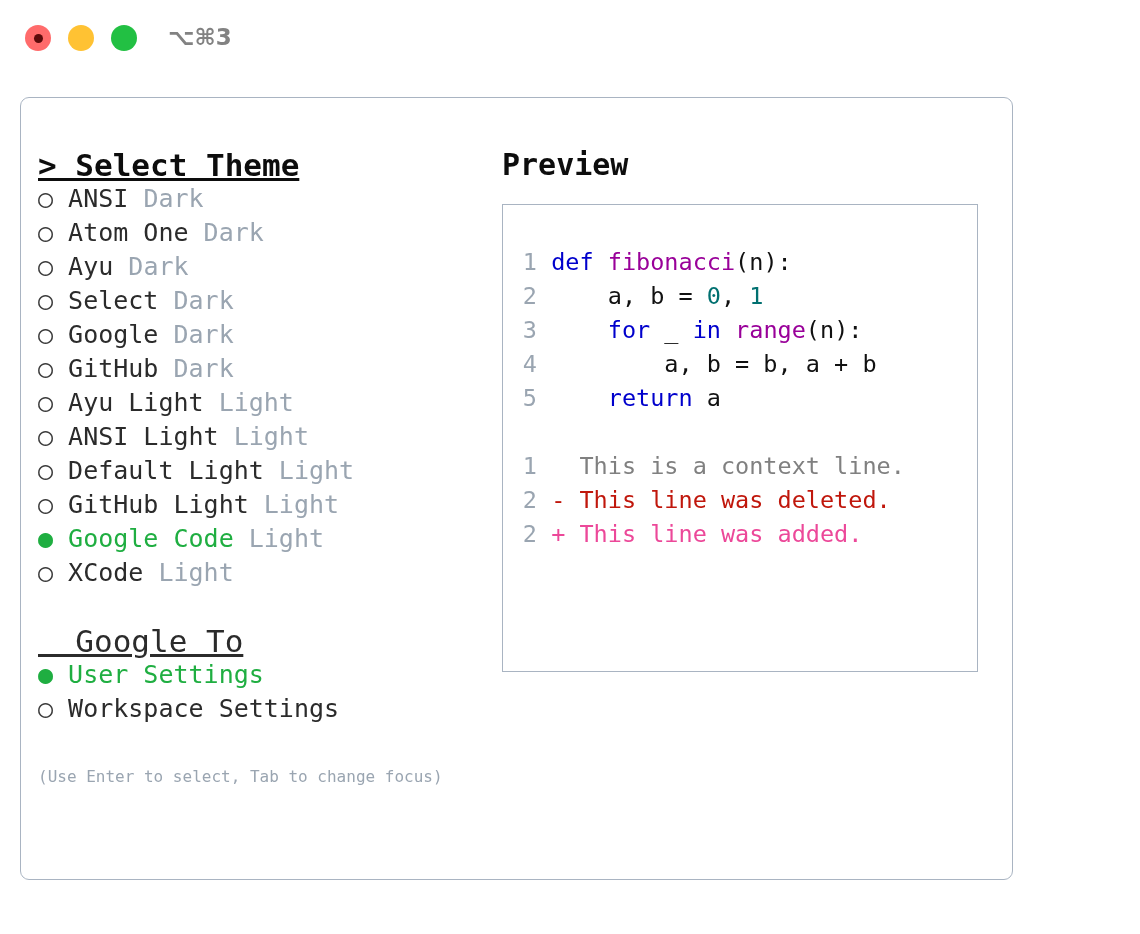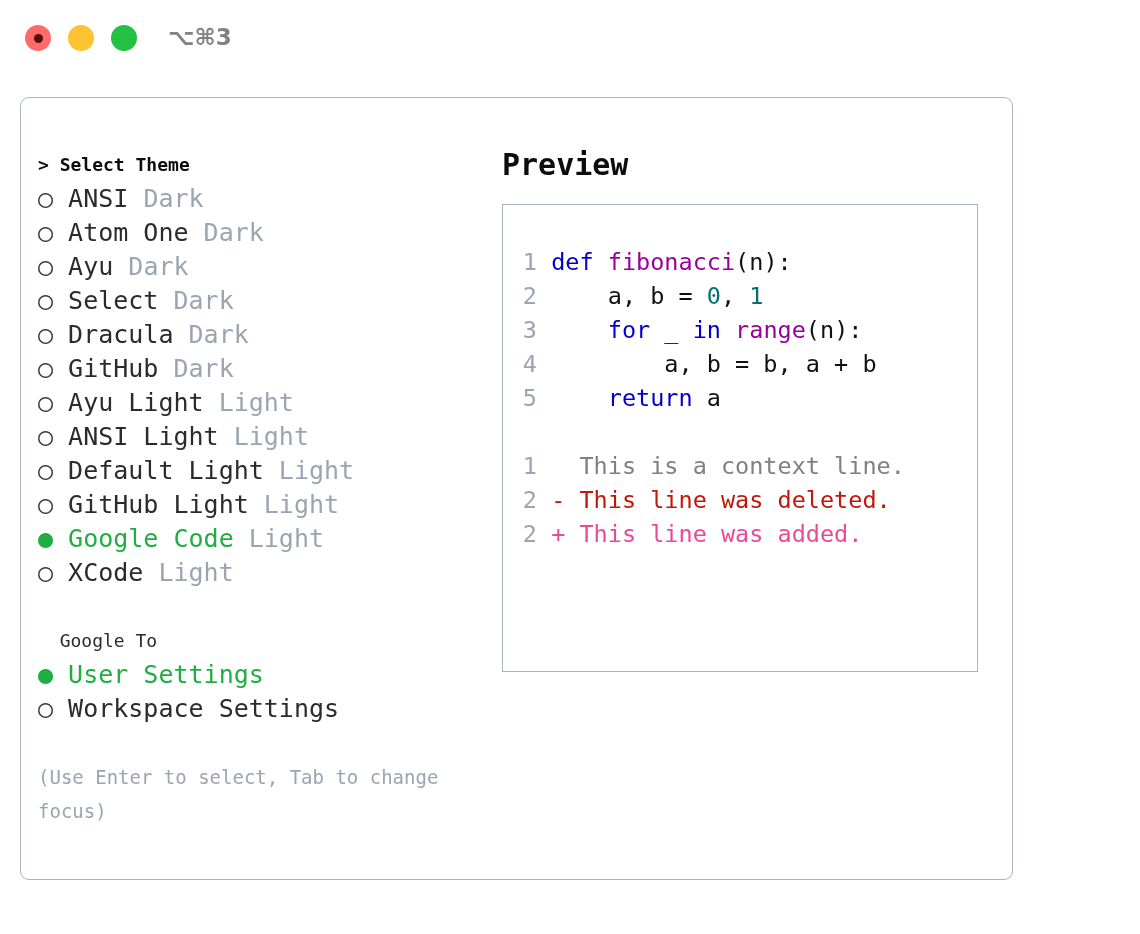--- a/index.html
+++ b/index.html
@@ -79,47 +79,48 @@
     background: #ffffff;
   }
 
   
   .left-col {
     position: absolute;
     left: 17px; top: 50px;
     width: 440px;
   }
   .section-head {
-    font-size: 18px;
+    font-size: 31px;
     font-weight: bold;
     color: #111111;
     line-height: 34px;
     white-space: pre;
     color: #0d0d0d;
+    text-decoration: underline;
   }
   .opt-row {
     font-size: 25px;
     line-height: 34px;
     white-space: pre;
     color: #2b2b2b;
   }
   .marker {
     color: #3b3b3b;
   }
   .opt-row.selected .marker,
   .opt-row.selected .opt-label {
     color: #1FAE41;
   }
   .opt-label { color: #2b2b2b; }
   .opt-kind  { color: #9AA5B1; }
 
   .gap-block { height: 34px; }
 
   .hint {
-    font-size: 19px;
+    font-size: 16px;
     line-height: 34px;
     color: #9AA5B1;
     width: 420px;
     white-space: pre-wrap;
   }
 
   
   .right-col {
     position: absolute;
     left: 481px; top: 50px;
@@ -183,21 +184,21 @@
   <div class="panel">
 
     <div class="left-col">
       <div class="section-head">&gt; Select Theme</div>
 
       <div id="theme-list">
           <div class="opt-row"><span class="marker">○</span><span class="opt-label"> ANSI</span><span class="opt-kind"> Dark</span></div>
           <div class="opt-row"><span class="marker">○</span><span class="opt-label"> Atom One</span><span class="opt-kind"> Dark</span></div>
           <div class="opt-row"><span class="marker">○</span><span class="opt-label"> Ayu</span><span class="opt-kind"> Dark</span></div>
           <div class="opt-row"><span class="marker">○</span><span class="opt-label"> Select</span><span class="opt-kind"> Dark</span></div>
-          <div class="opt-row"><span class="marker">○</span><span class="opt-label"> Dracula</span><span class="opt-kind"> Dark</span></div>
+          <div class="opt-row"><span class="marker">○</span><span class="opt-label"> Google</span><span class="opt-kind"> Dark</span></div>
           <div class="opt-row"><span class="marker">○</span><span class="opt-label"> GitHub</span><span class="opt-kind"> Dark</span></div>
           <div class="opt-row"><span class="marker">○</span><span class="opt-label"> Ayu Light</span><span class="opt-kind"> Light</span></div>
           <div class="opt-row"><span class="marker">○</span><span class="opt-label"> ANSI Light</span><span class="opt-kind"> Light</span></div>
           <div class="opt-row"><span class="marker">○</span><span class="opt-label"> Default Light</span><span class="opt-kind"> Light</span></div>
           <div class="opt-row"><span class="marker">○</span><span class="opt-label"> GitHub Light</span><span class="opt-kind"> Light</span></div>
           <div class="opt-row selected"><span class="marker">●</span><span class="opt-label"> Google Code</span><span class="opt-kind"> Light</span></div>
           <div class="opt-row"><span class="marker">○</span><span class="opt-label"> XCode</span><span class="opt-kind"> Light</span></div>
         </div>
 
       <div class="gap-block"></div>

